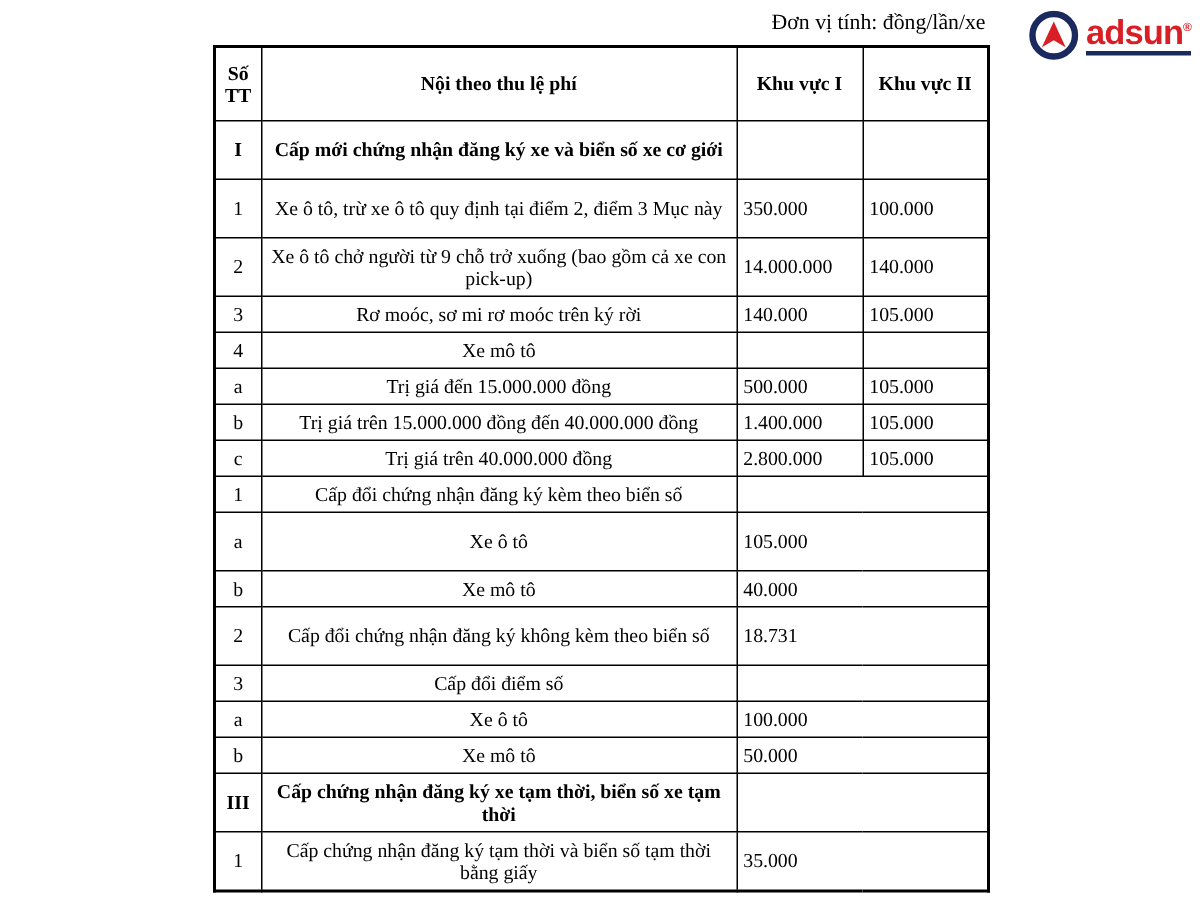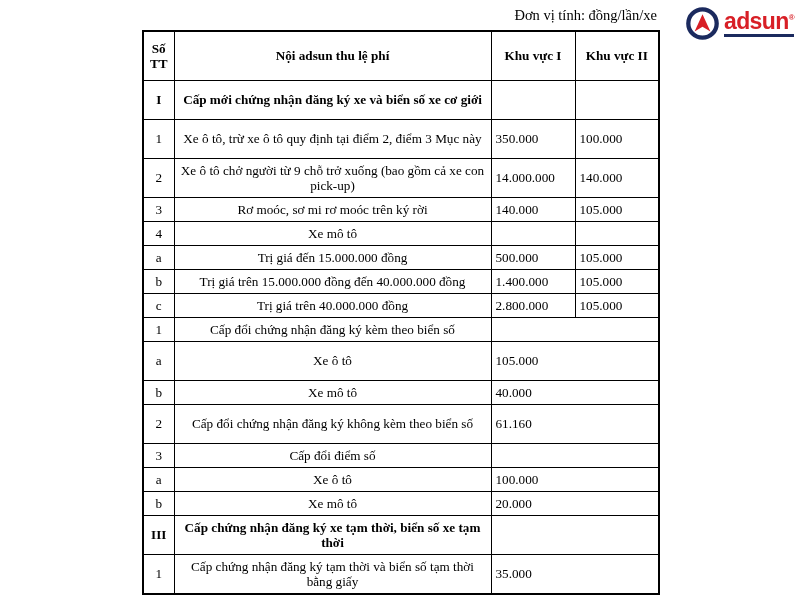--- a/index.html
+++ b/index.html
@@ -152,21 +152,21 @@
         <col class="c-desc">
         <col class="c-kv1">
         <col class="c-kv2">
     </colgroup>
     <thead>
       <tr>
         <th>
           <span>Số</span><br>
           <span>TT</span>
         </th>
-        <th>Nội adsun thu lệ phí</th>
+        <th>Nội theo thu lệ phí</th>
         <th>Khu vực I</th>
         <th>Khu vực II</th>
       </tr>
     </thead>
     <tbody id="fee-body">
         <tr class="tall">
           <td class="no roman">I</td>
           <td class="desc section">Cấp mới chứng nhận đăng ký xe và biển số xe cơ giới</td>
           <td class="val"></td>
           <td class="val"></td>
@@ -224,36 +224,36 @@
           <td class="val" colspan="2">105.000</td>
         </tr>
         <tr class="short">
           <td class="no">b</td>
           <td class="desc">Xe mô tô</td>
           <td class="val" colspan="2">40.000</td>
         </tr>
         <tr class="tall">
           <td class="no">2</td>
           <td class="desc">Cấp đổi chứng nhận đăng ký không kèm theo biển số</td>
-          <td class="val" colspan="2">61.160</td>
+          <td class="val" colspan="2">18.731</td>
         </tr>
         <tr class="short">
           <td class="no">3</td>
           <td class="desc">Cấp đổi điểm số</td>
           <td class="val" colspan="2"></td>
         </tr>
         <tr class="short">
           <td class="no">a</td>
           <td class="desc">Xe ô tô</td>
           <td class="val" colspan="2">100.000</td>
         </tr>
         <tr class="short">
           <td class="no">b</td>
           <td class="desc">Xe mô tô</td>
-          <td class="val" colspan="2">20.000</td>
+          <td class="val" colspan="2">50.000</td>
         </tr>
         <tr class="tall">
           <td class="no roman">III</td>
           <td class="desc section">Cấp chứng nhận đăng ký xe tạm thời, biển số xe tạm thời</td>
           <td class="val" colspan="2"></td>
         </tr>
         <tr class="tall">
           <td class="no">1</td>
           <td class="desc">Cấp chứng nhận đăng ký tạm thời và biển số tạm thời bằng giấy</td>
           <td class="val" colspan="2">35.000</td>

